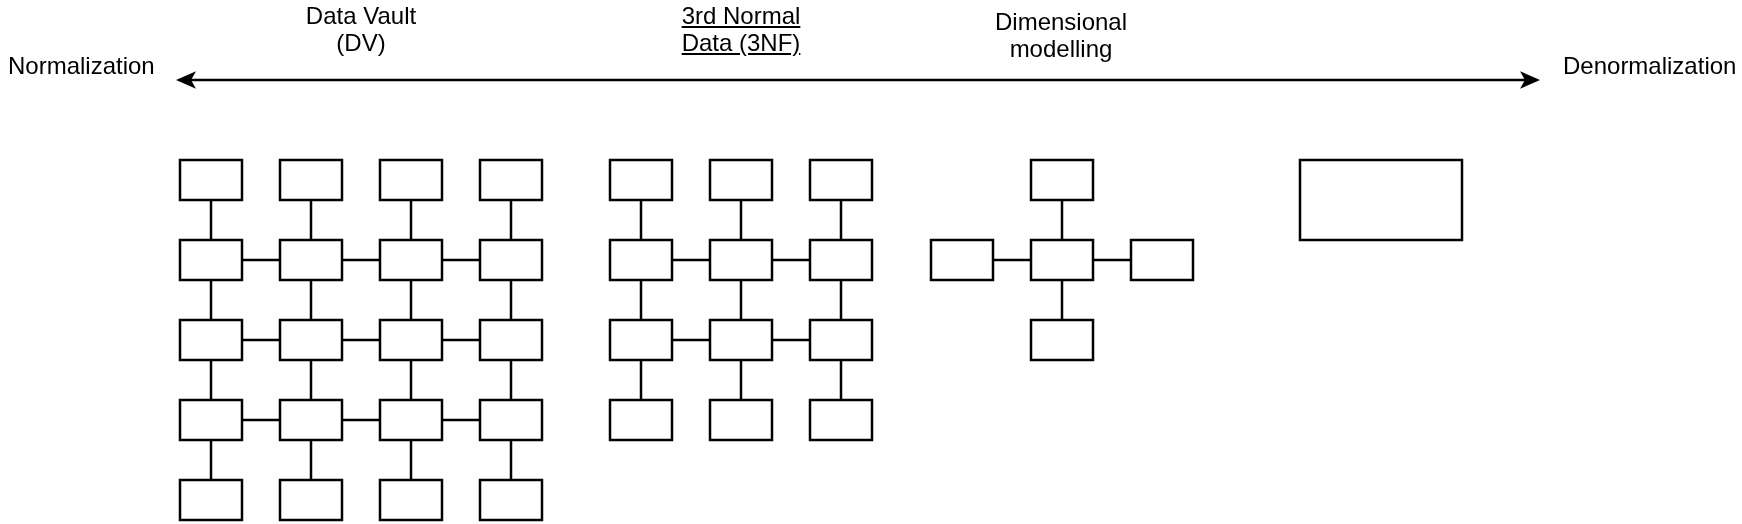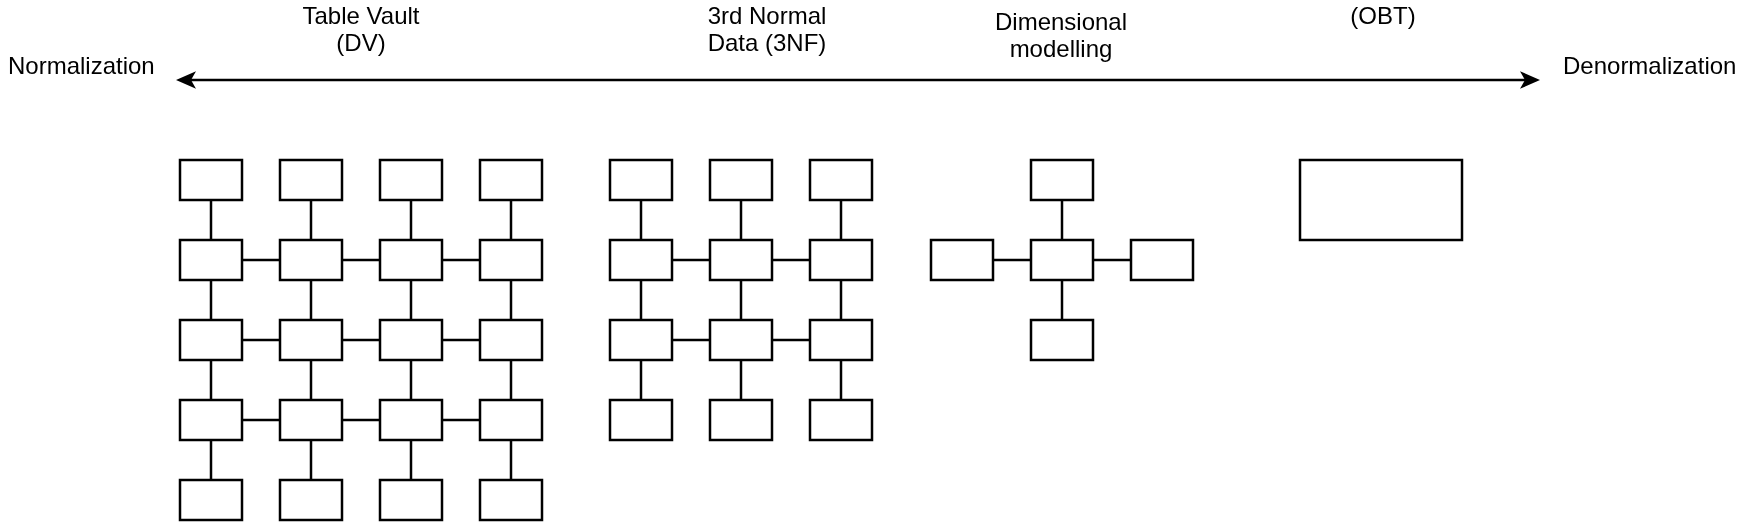--- a/index.html
+++ b/index.html
@@ -119,31 +119,30 @@
       <rect x="1031" y="320" width="62" height="40" fill="#ffffff" stroke="#000000" stroke-width="2.5"></rect>
       <rect x="1031" y="240" width="62" height="40" fill="#ffffff" stroke="#000000" stroke-width="2.5"></rect>
       <rect x="1300" y="160" width="162" height="80" fill="#ffffff" stroke="#000000" stroke-width="2.5"></rect>
     </svg>
 
   <div class="axis-label" style="left:1563px; top:52px;">Denormalization</div>
 
   <div class="axis-label" style="left:8px; top:52px;">Normalization</div>
 
   <div class="method-label" style="left:361px;">
-    <div>Table Vault</div>
+    <div>Data Vault</div>
     <div>(DV)</div>
   </div>
 
-  <div class="method-label" style="left:767px;">
+  <div class="method-label" style="left:741px;text-decoration:underline;">
     <div>3rd Normal</div>
     <div>Data (3NF)</div>
   </div>
 
   <div class="method-label" style="left:1061px;margin-top:6px;">
     <div>Dimensional</div>
     <div>modelling</div>
   </div>
 
   <div class="method-label" style="left:1383px;">
-    <div>(OBT)</div>
   </div>
 
 </div>
 
 </body></html>

